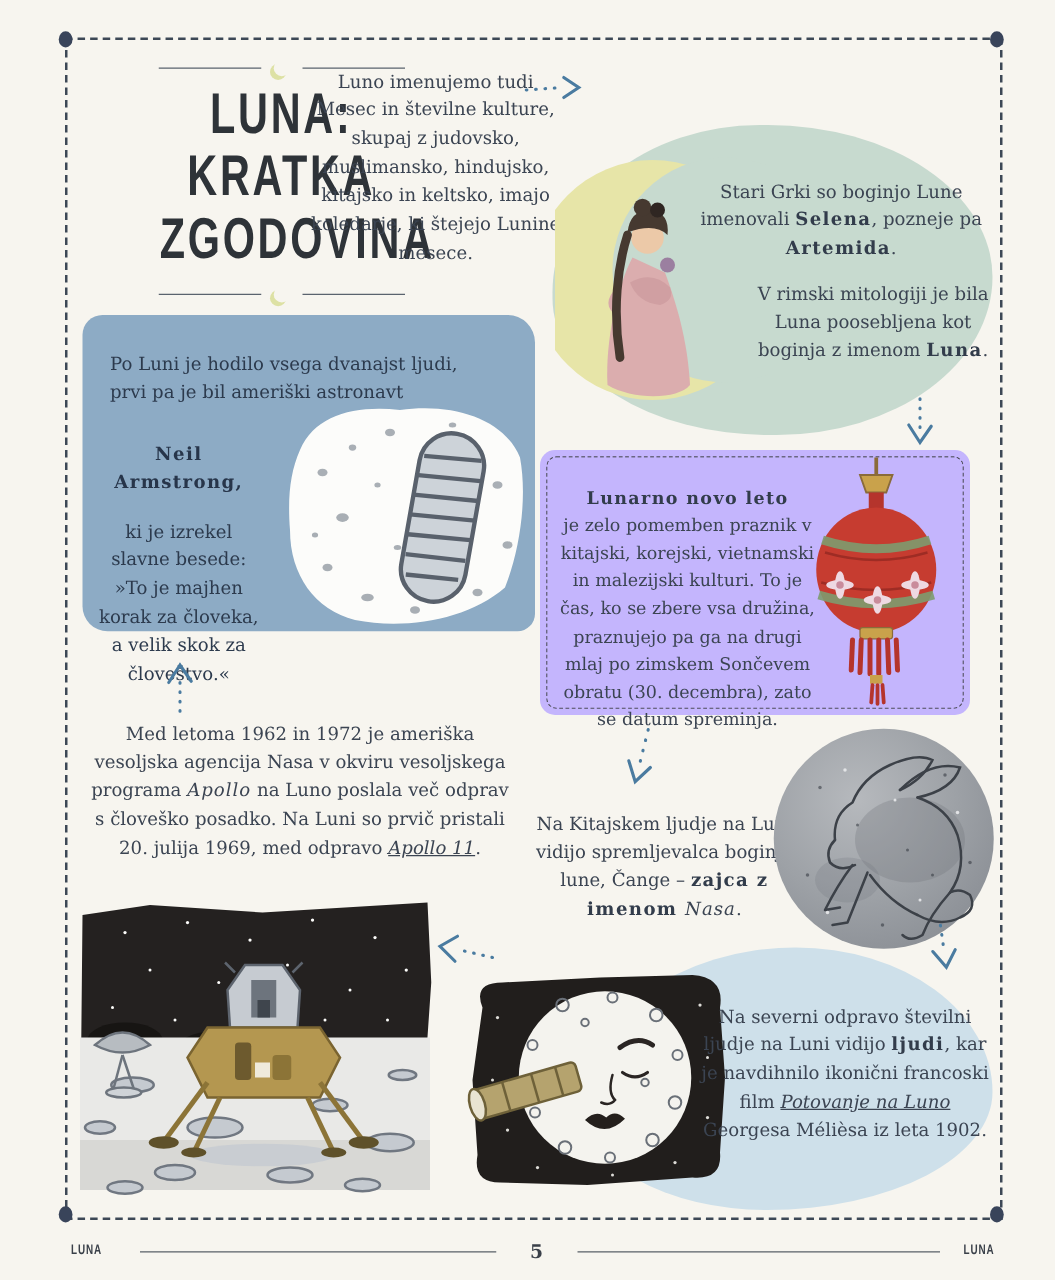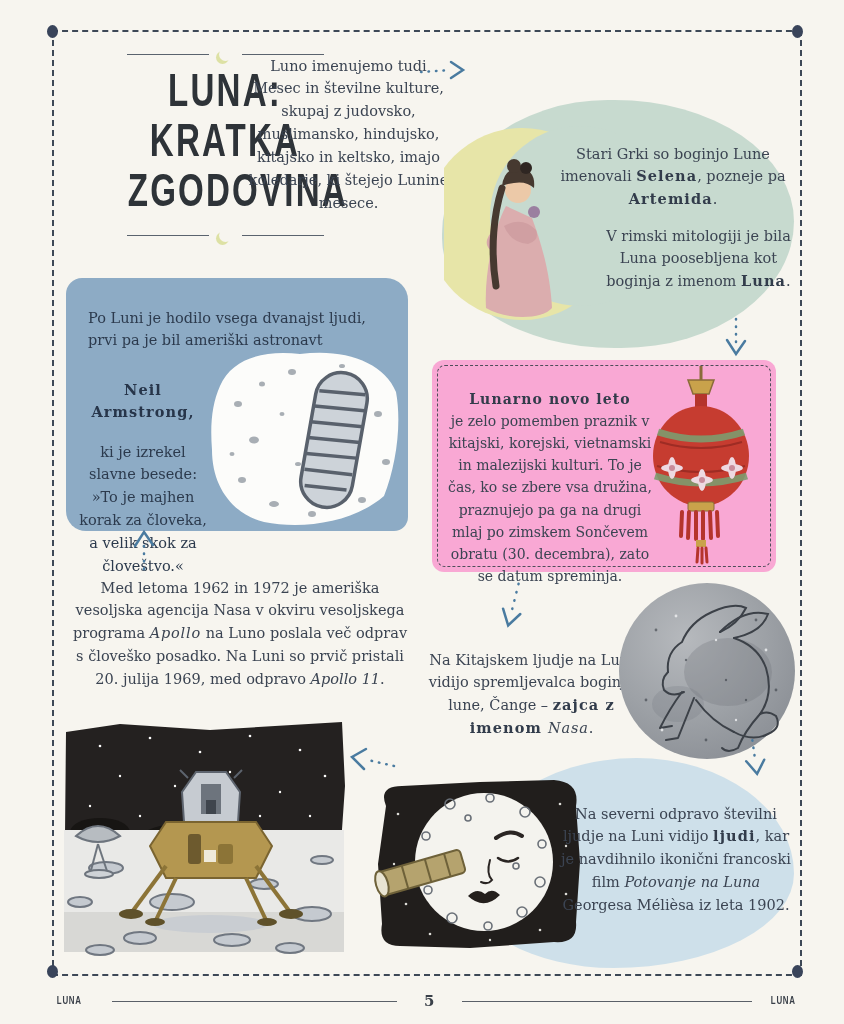--- a/index.html
+++ b/index.html
@@ -5,34 +5,34 @@
   html,body{margin:0;padding:0;}
   .page{position:relative;width:844px;height:1024px;background:#f7f5ef;overflow:hidden;
         font-family:"DejaVu Serif",serif;}
   .abs{position:absolute;}
   
   .frame{left:52px;top:30px;width:746px;height:942px;border:2px dashed #3d4856;}
   .corner-dot{width:11px;height:13px;border-radius:50%;background:#39445a;}
   
   .body-text{font-size:14.5px;line-height:1.58;color:#3b4452;text-align:center;}
   .body-text strong{font-weight:bold;letter-spacing:1.1px;color:#323c4b;}
-  .body-text em{font-style:italic;}
+  .body-text em{font-style:italic;text-decoration:underline;}
   .body-text .bi{font-weight:normal;font-style:italic;letter-spacing:0.8px;}
   .title-line{font-family:"Liberation Sans",sans-serif;font-weight:700;font-size:46px;
               color:#2e3338;letter-spacing:3px;transform:scaleX(0.72);transform-origin:center;
               line-height:50px;white-space:nowrap;text-align:center;}
   .divider{display:flex;align-items:center;justify-content:center;gap:10px;}
   .divider .rule{height:1px;background:#5a636e;width:82px;}
   .crescent{width:13px;height:13px;border-radius:50%;box-shadow:-3px 3px 0 0 #dde1a4;}
   
   .green-blob{background:#c7dacf;border-radius:48% 52% 50% 50% / 55% 50% 52% 45%;}
   .blue-box{background:#8dabc5;border-radius:16px 22px 14px 20px;}
   .blue-box .body-text{color:#2c3a4d;}
   .blue-box .body-text strong{color:#27354a;}
-  .pink-box{background:#f9a8d4;border-radius:12px;}
+  .pink-box{background:#c4b5fd;border-radius:12px;}
   .pink-inner{position:absolute;inset:5px;border:1.5px dashed #4e4e5a;border-radius:8px;}
   .blue-blob{background:#cee0ea;border-radius:52% 48% 55% 45% / 60% 55% 45% 40%;}
   
   .footer-luna{font-family:"Liberation Sans",sans-serif;font-weight:700;font-size:11px;
                letter-spacing:1px;color:#3a4049;transform:scaleX(0.72);transform-origin:center;}
   .footer-rule{height:1px;background:#5a6068;}
   .page-num{font-size:15px;font-weight:bold;color:#3a4049;}
   svg{display:block;}
 </style>
 </head>
@@ -93,21 +93,21 @@
   </p>
   <p class="abs body-text" style="left:596px;top:210px;width:205px;">
     <span>V rimski mitologiji je bila Luna poosebljena kot boginja z imenom </span><strong>Luna</strong><span>.</span>
   </p>
 
   <svg class="abs" style="left:722px;top:316px;" width="28" height="44">
     <path d="M14,3 L14,26" stroke="#4a7ba0" stroke-width="2.5" stroke-dasharray="0.5 7" stroke-linecap="round" fill="none"></path>
     <path d="M5,24 L14,38 L23,25" stroke="#4a7ba0" stroke-width="2.5" fill="none" stroke-linecap="round"></path>
   </svg>
 
-  <div class="abs blue-box" style="left:66px;top:278px;width:342px;height:253px;">
+  <div class="abs blue-box" style="left:66px;top:252px;width:342px;height:253px;padding-left:20px;">
     <p class="body-text" style="position:absolute;left:22px;top:14px;width:300px;text-align:left;">
       <span>Po Luni je hodilo vsega dvanajst ljudi, prvi pa je bil ameriški astronavt</span>
     </p>
     <p class="body-text" style="position:absolute;left:12px;top:86px;width:130px;">
       <strong>Neil Armstrong,</strong>
     </p>
     <p class="body-text" style="position:absolute;left:12px;top:148px;width:130px;">
       <span>ki je izrekel slavne besede: »To je majhen korak za človeka, a velik skok za človeštvo.«</span>
     </p>
     <svg style="position:absolute;right:2px;top:66px;" width="204" height="192" viewBox="0 0 204 192">
@@ -315,21 +315,21 @@
     <path d="M18,3 L4,11 L16,23" stroke="#4a7ba0" stroke-width="2.5" fill="none" stroke-linecap="round"></path>
   </svg>
 
   <svg class="abs" style="left:742px;top:738px;transform:rotate(-8deg);" width="26" height="42">
     <path d="M13,2 L13,24" stroke="#4a7ba0" stroke-width="2.5" stroke-dasharray="0.5 7" stroke-linecap="round" fill="none"></path>
     <path d="M4,22 L13,36 L22,23" stroke="#4a7ba0" stroke-width="2.5" fill="none" stroke-linecap="round"></path>
   </svg>
 
   <div class="abs blue-blob" style="left:466px;top:758px;width:328px;height:210px;"></div>
   <p class="abs body-text" style="left:556px;top:788px;width:240px;z-index:4;">
-    <span>Na severni odpravo številni ljudje na Luni vidijo </span><strong>ljudi</strong><span>, kar je navdihnilo ikonični francoski film </span><em>Potovanje na Luna</em><span> Georgesa Mélièsa iz leta 1902.</span>
+    <span>Na severni odpravo številni ljudje na Luni vidijo </span><strong>ljudi</strong><span>, kar je navdihnilo ikonični francoski film </span><em>Potovanje na Luno</em><span> Georgesa Mélièsa iz leta 1902.</span>
   </p>
 
   <svg class="abs" style="left:370px;top:774px;z-index:3;" width="216" height="180" viewBox="0 0 216 180">
     <path d="M16,32 Q8,12 32,12 L110,8 L184,6 Q210,8 206,32 L210,88 L206,148 Q208,170 184,168 L100,174 L30,172 Q8,172 12,150 L8,90 Z" fill="#211e1c"></path>
     <g fill="#f2f1ec" opacity="0.9">
       <circle cx="28" cy="40" r="1.3"></circle>
         <circle cx="36" cy="130" r="1.3"></circle>
         <circle cx="190" cy="30" r="1.3"></circle>
       <circle cx="196" cy="120" r="1.3"></circle>
         <circle cx="60" cy="160" r="1.3"></circle>

